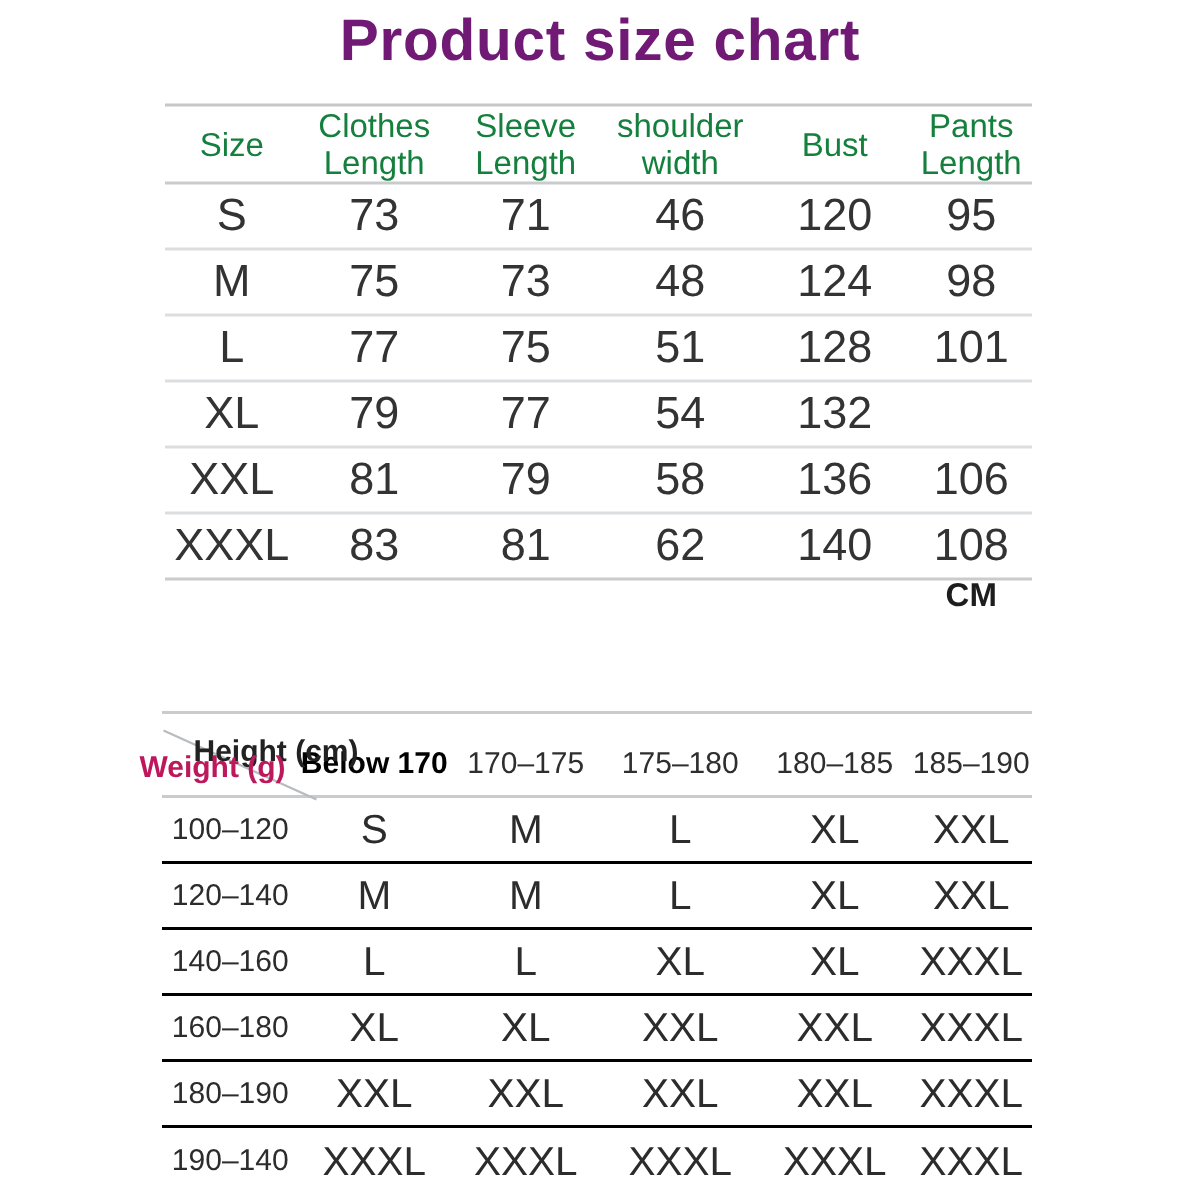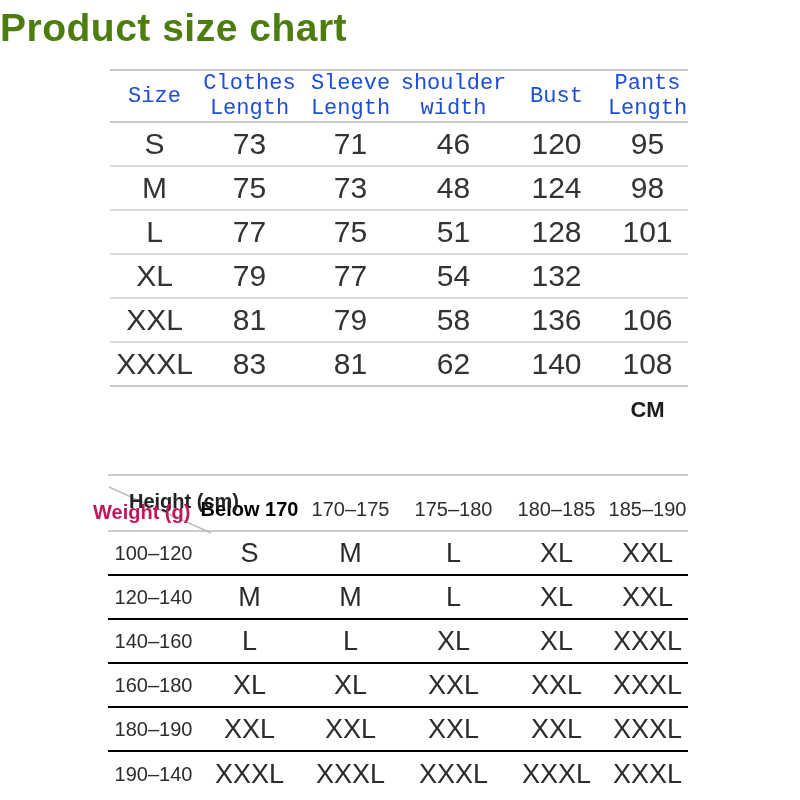--- a/index.html
+++ b/index.html
@@ -14,52 +14,52 @@
     font-family: "Liberation Sans", sans-serif;
     color: #2e2e2e;
     overflow: hidden;
   }
 
   .title {
     position: absolute;
     top: 6px;
     left: 0;
     width: 100%;
-    text-align: left;
+    text-align: center;
     font-size: 39px;
     font-weight: 700;
     letter-spacing: 0.5px;
-    color: #4d7c0f;
+    color: #701a75;
   }
 
   .table { position: absolute; }
 
   
   #size-table { left: 110px; top: 69px; width: 578px; }
   #size-table .row { display: grid; grid-template-columns: 89px 101px 101px 105px 101px 81px; }
   #size-table .header-row {
     height: 54px;
     border-top: 2px solid #c5c7c9;
     border-bottom: 2px solid #c9cbcd;
   }
   #size-table .hcell {
     display: flex; align-items: center; justify-content: center;
     text-align: center;
-    font-size: 22px; line-height: 25px; color: #1d4ed8; font-family: Liberation Mono, monospace;
+    font-size: 22px; line-height: 25px; color: #15803d;
   }
   #size-table .data-row { height: 44px; border-bottom: 2px solid #dbdddf; }
   #size-table .data-row.last { border-bottom: 2px solid #c9cbcd; }
   #size-table .dcell {
     display: flex; align-items: center; justify-content: center;
     font-size: 30px; color: #333333;
   }
 
   .unit {
     position: absolute;
-    left: 607px; top: 397px; width: 81px;
+    left: 607px; top: 384px; width: 81px;
     text-align: center;
     font-size: 22px; font-weight: 700; color: #1d1d1d;
   }
 
   
   #fit-table { left: 108px; top: 474px; width: 580px; }
   #fit-table .row { display: grid; grid-template-columns: 91px 101px 101px 105px 101px 81px; }
   #fit-table .fit-header-row {
     height: 58px;
     border-top: 2px solid #c9cbcd;

